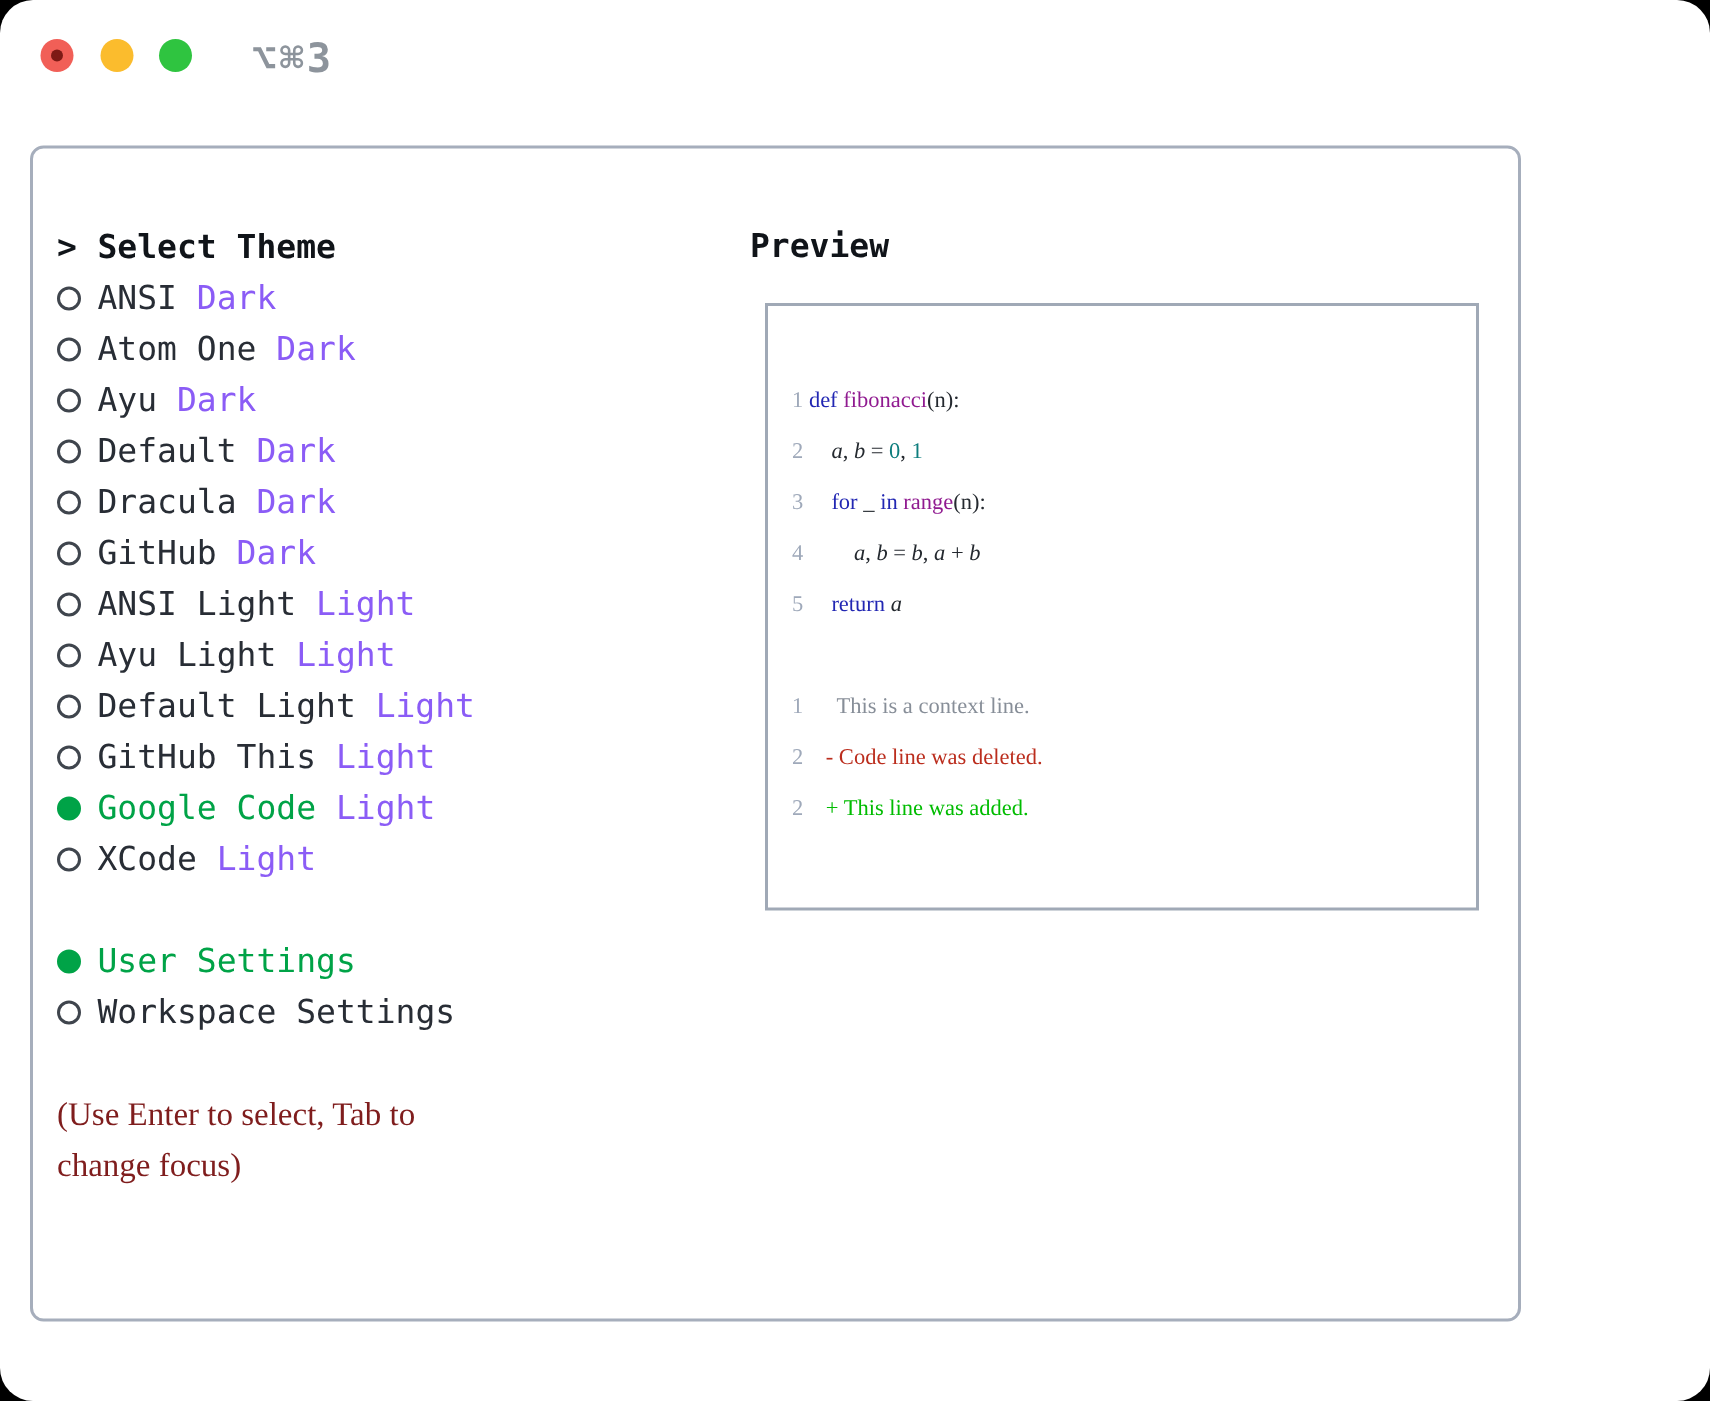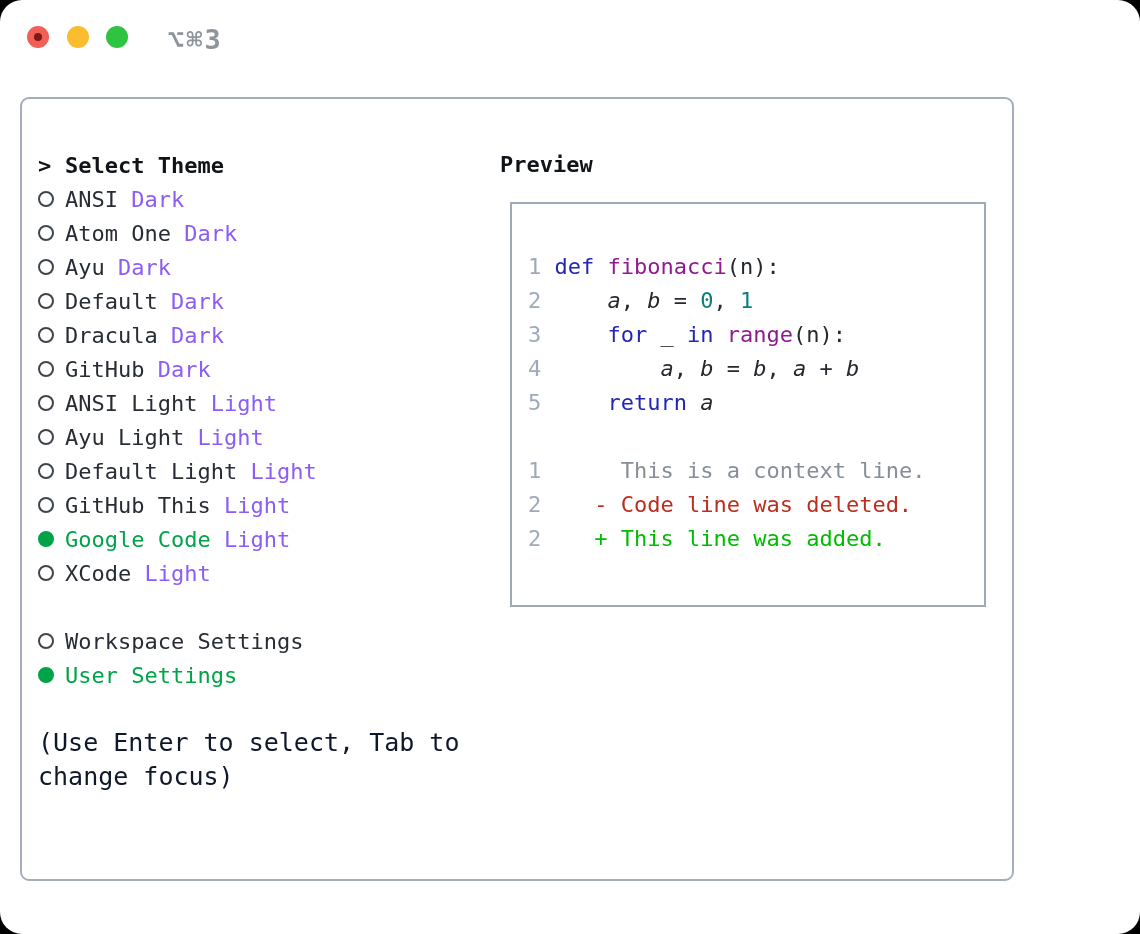--- a/index.html
+++ b/index.html
@@ -41,32 +41,32 @@
   .radio{
     width:12px;height:12px;border-radius:50%;border:2.5px solid #3f454d;
     box-sizing:content-box;
   }
   .radio.on{background:#00a347;border-color:#00a347;}
   .hdr{font-weight:bold;color:#101419;}
   .t-name{color:#282d35;}
   .t-name.sel{color:#00a347;}
   .t-var{color:#8b5cf6;margin-left:1ch;}
   .spacer{height:34px;}
-  .hint{font-size:25px;line-height:34px;color:#0f172a;white-space:pre;}
+  .hint{font-size:22px;line-height:34px;color:#7f1d1d;white-space:pre;font-family:Liberation Serif, serif;}
   
   .preview-label{
     position:absolute;left:478px;top:48px;height:34px;display:flex;
     align-items:center;font-size:22px;font-weight:bold;color:#101419;
   }
   .preview-box{
     position:absolute;left:488px;top:103px;width:476px;height:405px;
     box-sizing:border-box;border:2px solid #a0a9b6;background:#fff;
   }
   .code{position:absolute;left:16px;top:46px;}
-  .cl{height:34px;line-height:34px;font-size:22px;white-space:pre;color:#24292f;}
+  .cl{height:34px;line-height:34px;font-size:15px;white-space:pre;color:#24292f;font-family:Liberation Serif, serif;}
   .sg-n{color:#9fa9ba;}
   .sg-kw{color:#2227b3;}
   .sg-fn{color:#901a90;}
   .sg-nm{color:#0d7d7d;}
   .sg-v{color:#24292f;font-style:italic;}
   .sg-t{color:#24292f;}
   .sg-ctx{color:#878e98;}
   .sg-del{color:#bb2d1d;}
   .sg-add{color:#00bc00;}
 </style>
@@ -146,26 +146,26 @@
       </div>
       <div class="row">
         <span class="marker-cell"><span class="radio"></span></span>
         <span class="t-name">XCode</span>
         <span class="t-var">Light</span>
       </div>
 
       <div class="spacer"></div>
 
       <div class="row">
+        <span class="marker-cell"><span class="radio on"></span></span>
+        <span class="t-name sel">User Settings</span>
+      </div>
+      <div class="row">
         <span class="marker-cell"><span class="radio"></span></span>
         <span class="t-name">Workspace Settings</span>
-      </div>
-      <div class="row">
-        <span class="marker-cell"><span class="radio on"></span></span>
-        <span class="t-name sel">User Settings</span>
       </div>
 
       <div class="spacer"></div>
 
       <div class="hint">(Use Enter to select, Tab to</div>
       <div class="hint">change focus)</div>
     </div>
 
     <div class="preview-label">Preview</div>
 

